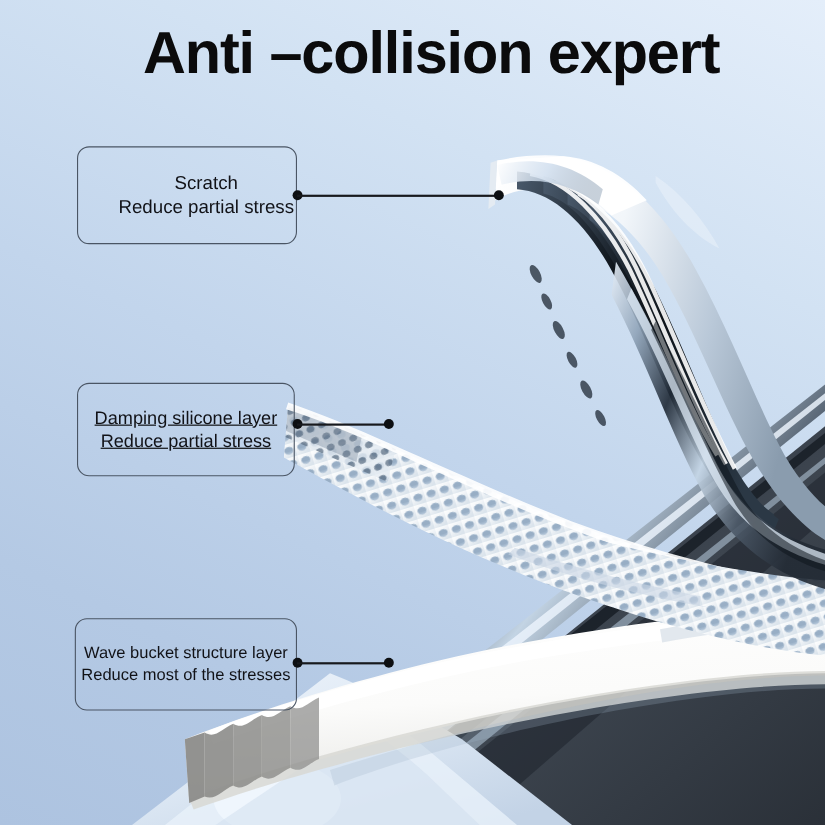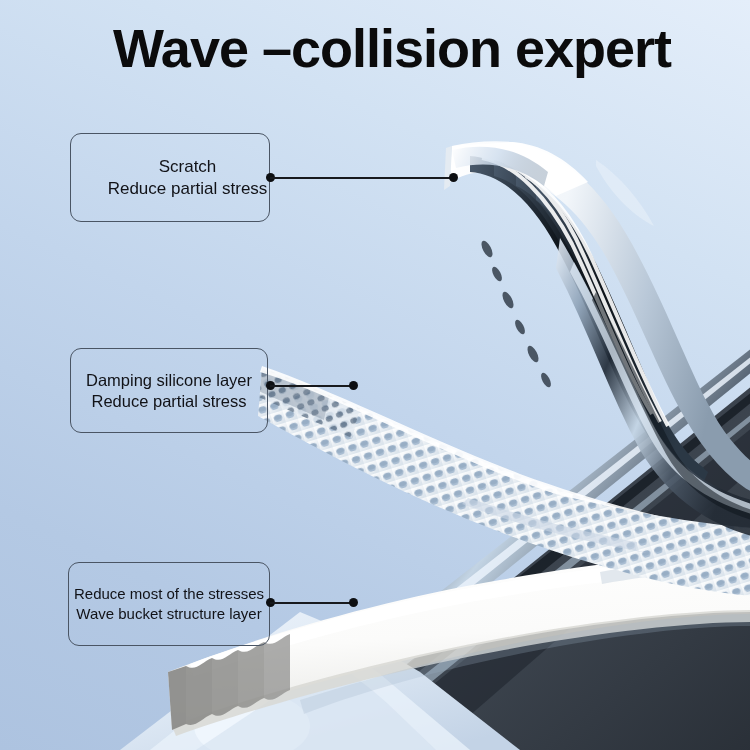--- a/index.html
+++ b/index.html
@@ -37,21 +37,21 @@
   .callout .ctext{
     text-align:center;
     color:#111217;
     font-size:16.5px;
     line-height:21px;
     white-space:nowrap;
     font-weight:400;
   }
   #callout-1{left:70px;top:133px;width:200px;height:89px;}
   #callout-1 .ctext{font-size:17px;line-height:22px;margin-left:35px;}
-  #callout-2{left:70px;top:348px;width:198px;height:85px;}
+  #callout-2{left:70px;top:348px;width:198px;height:85px;text-decoration:underline;}
   #callout-3{left:68px;top:562px;width:202px;height:84px;}
   #callout-3 .ctext{font-size:15px;line-height:20px;}
 
   
   .leader{position:absolute;height:14px;}
   .leader .lline{
     position:absolute;left:4px;top:6px;height:1.6px;background:#17191d;
   }
   .leader .dot{
     position:absolute;top:2px;width:9px;height:9px;border-radius:50%;
@@ -277,21 +277,21 @@
         </g>
 
         <path d="M596,160 C620,176 640,200 654,226 C630,214 610,192 596,166 Z" fill="#ffffff" opacity="0.28"></path>
       </g>
 
       <path d="M300,700 C400,668 520,638 640,622 C690,616 726,614 752,614
                L752,626 C700,626 640,632 560,646 C450,666 360,692 304,714 Z" fill="#9fb3c8" opacity="0.25"></path>
     </g>
   </svg>
 
-  <div id="title">Wave –collision expert</div>
+  <div id="title">Anti –collision expert</div>
 
   <div class="callout" id="callout-1">
     <div class="ctext">
       <div>Scratch</div>
       <div>Reduce partial stress</div>
     </div>
   </div>
   <div class="leader" id="leader-1">
     <span class="dot start"></span>
     <span class="lline"></span>
@@ -305,22 +305,22 @@
     </div>
   </div>
   <div class="leader" id="leader-2">
     <span class="dot start"></span>
     <span class="lline"></span>
     <span class="dot end"></span>
   </div>
 
   <div class="callout" id="callout-3">
     <div class="ctext">
+      <div>Wave bucket structure layer</div>
       <div>Reduce most of the stresses</div>
-      <div>Wave bucket structure layer</div>
     </div>
   </div>
   <div class="leader" id="leader-3">
     <span class="dot start"></span>
     <span class="lline"></span>
     <span class="dot end"></span>
   </div>
 
 </div>
 

